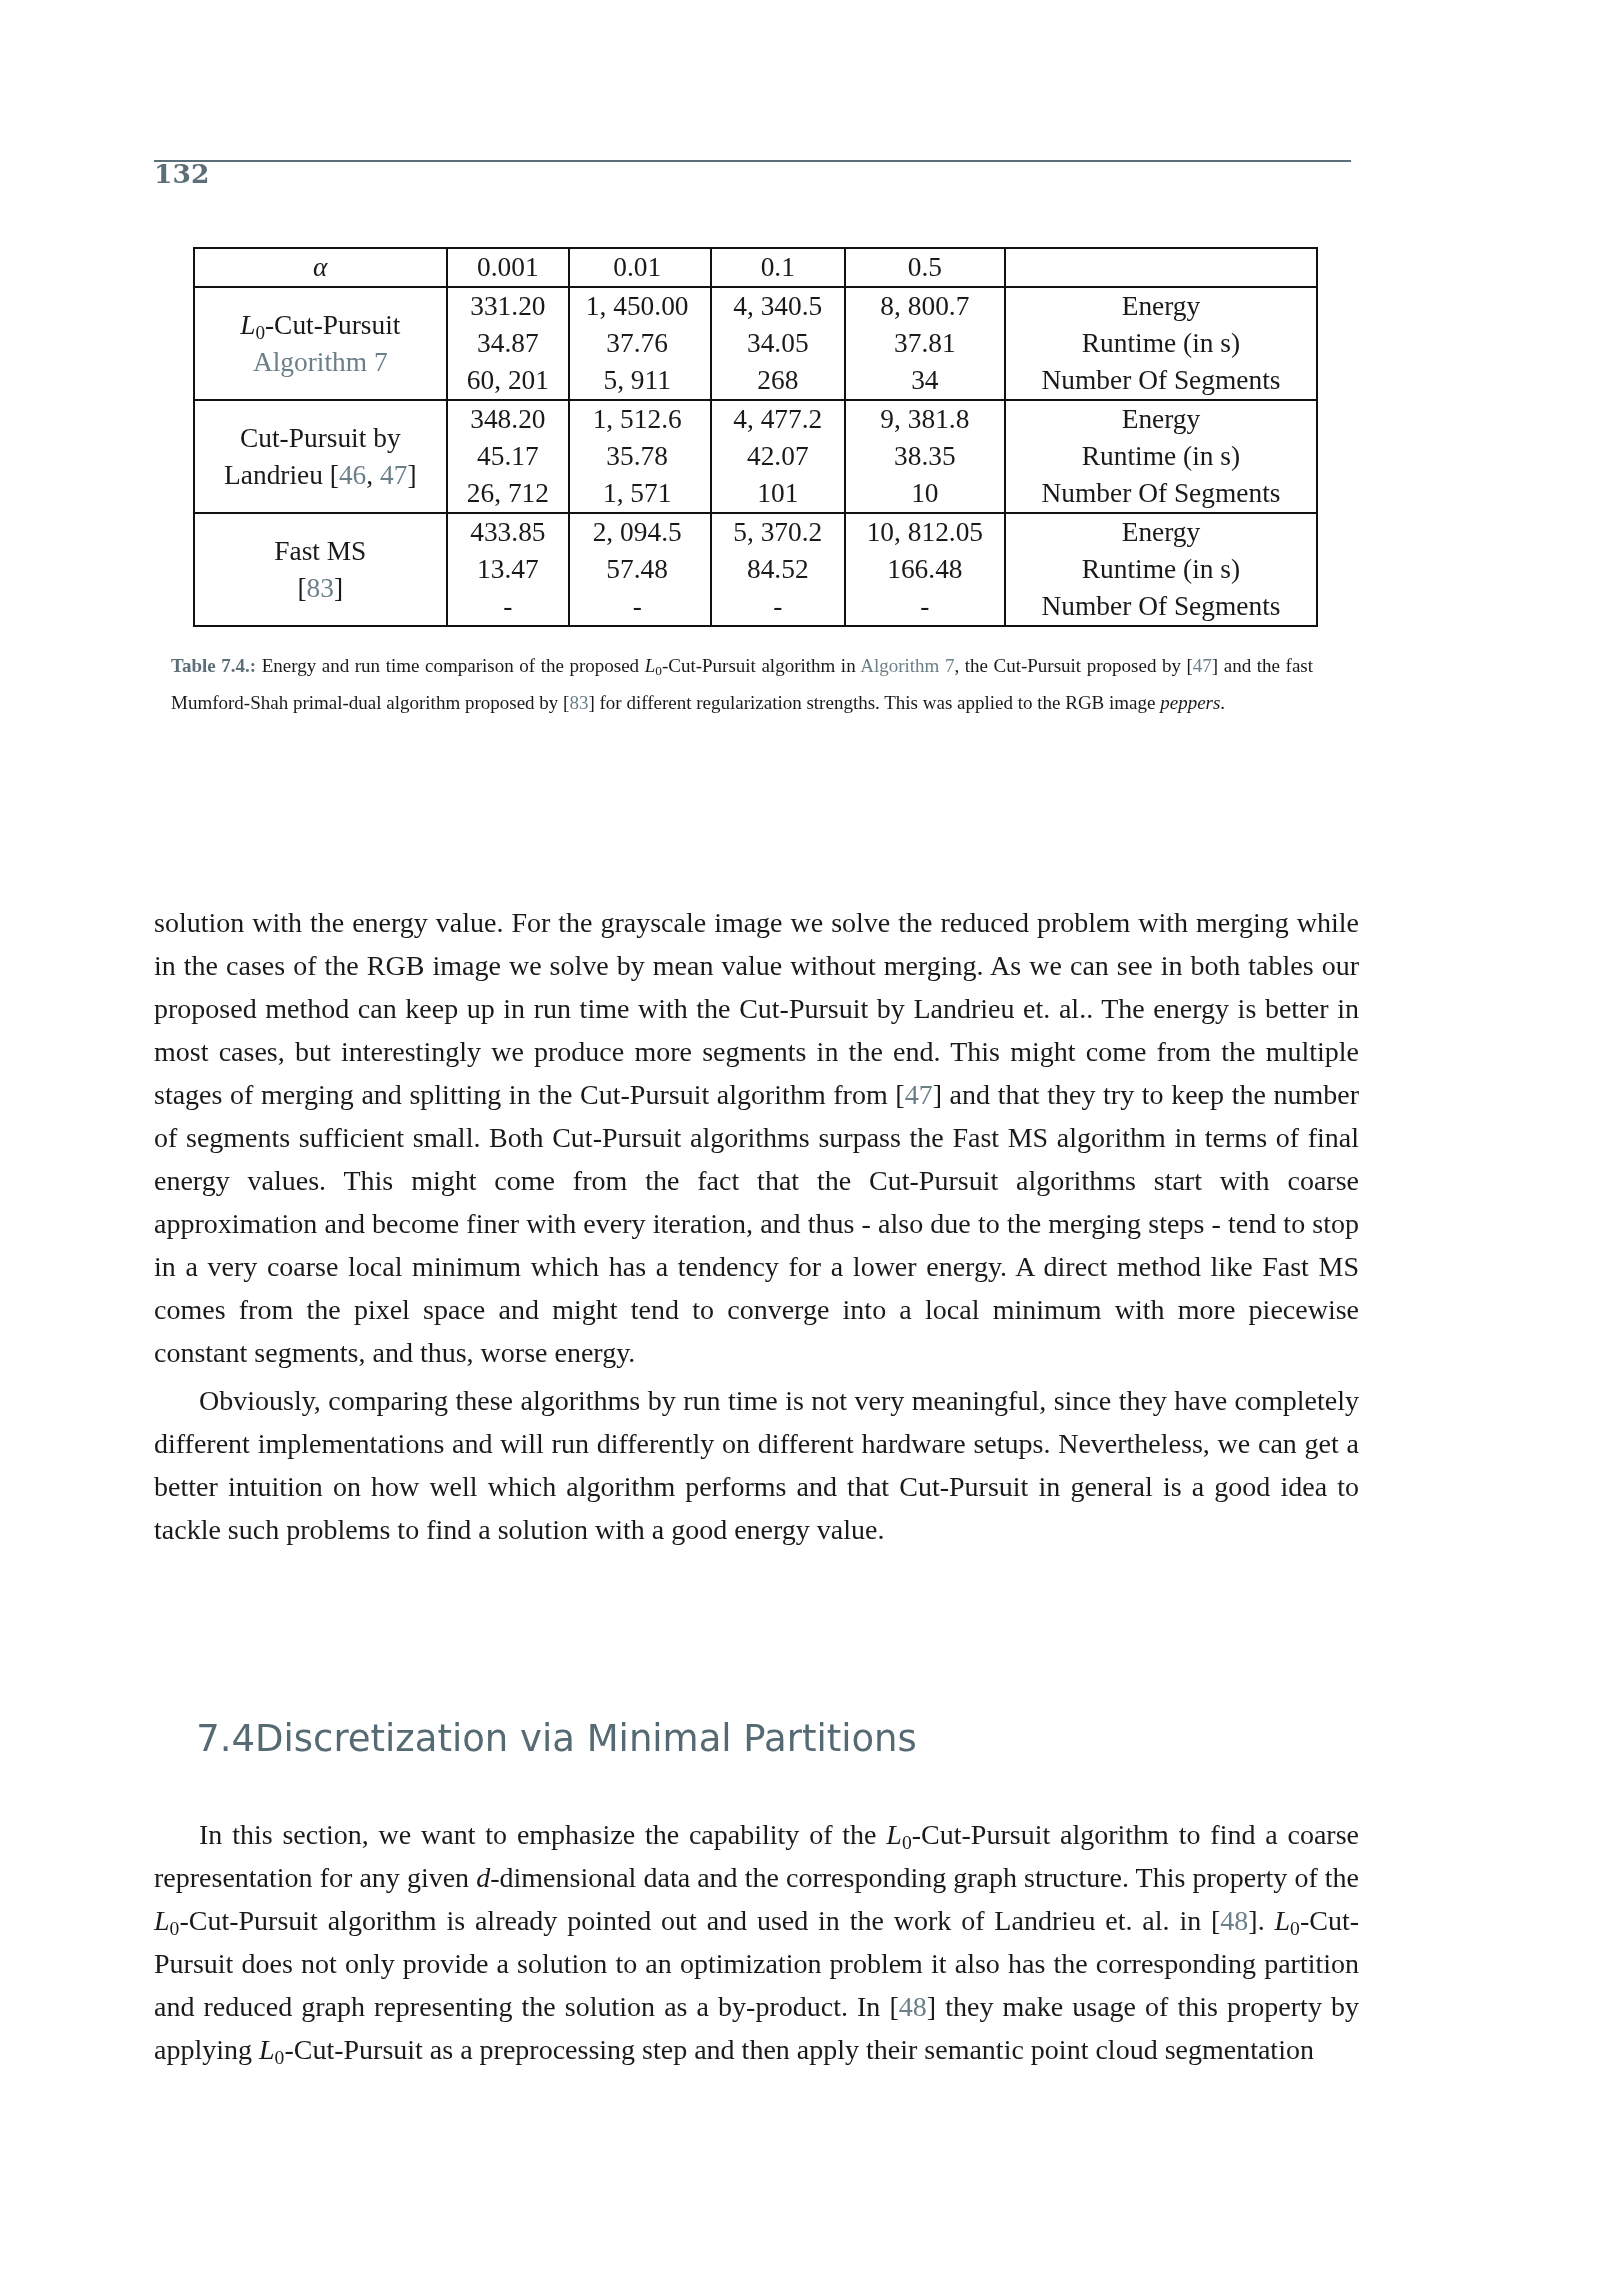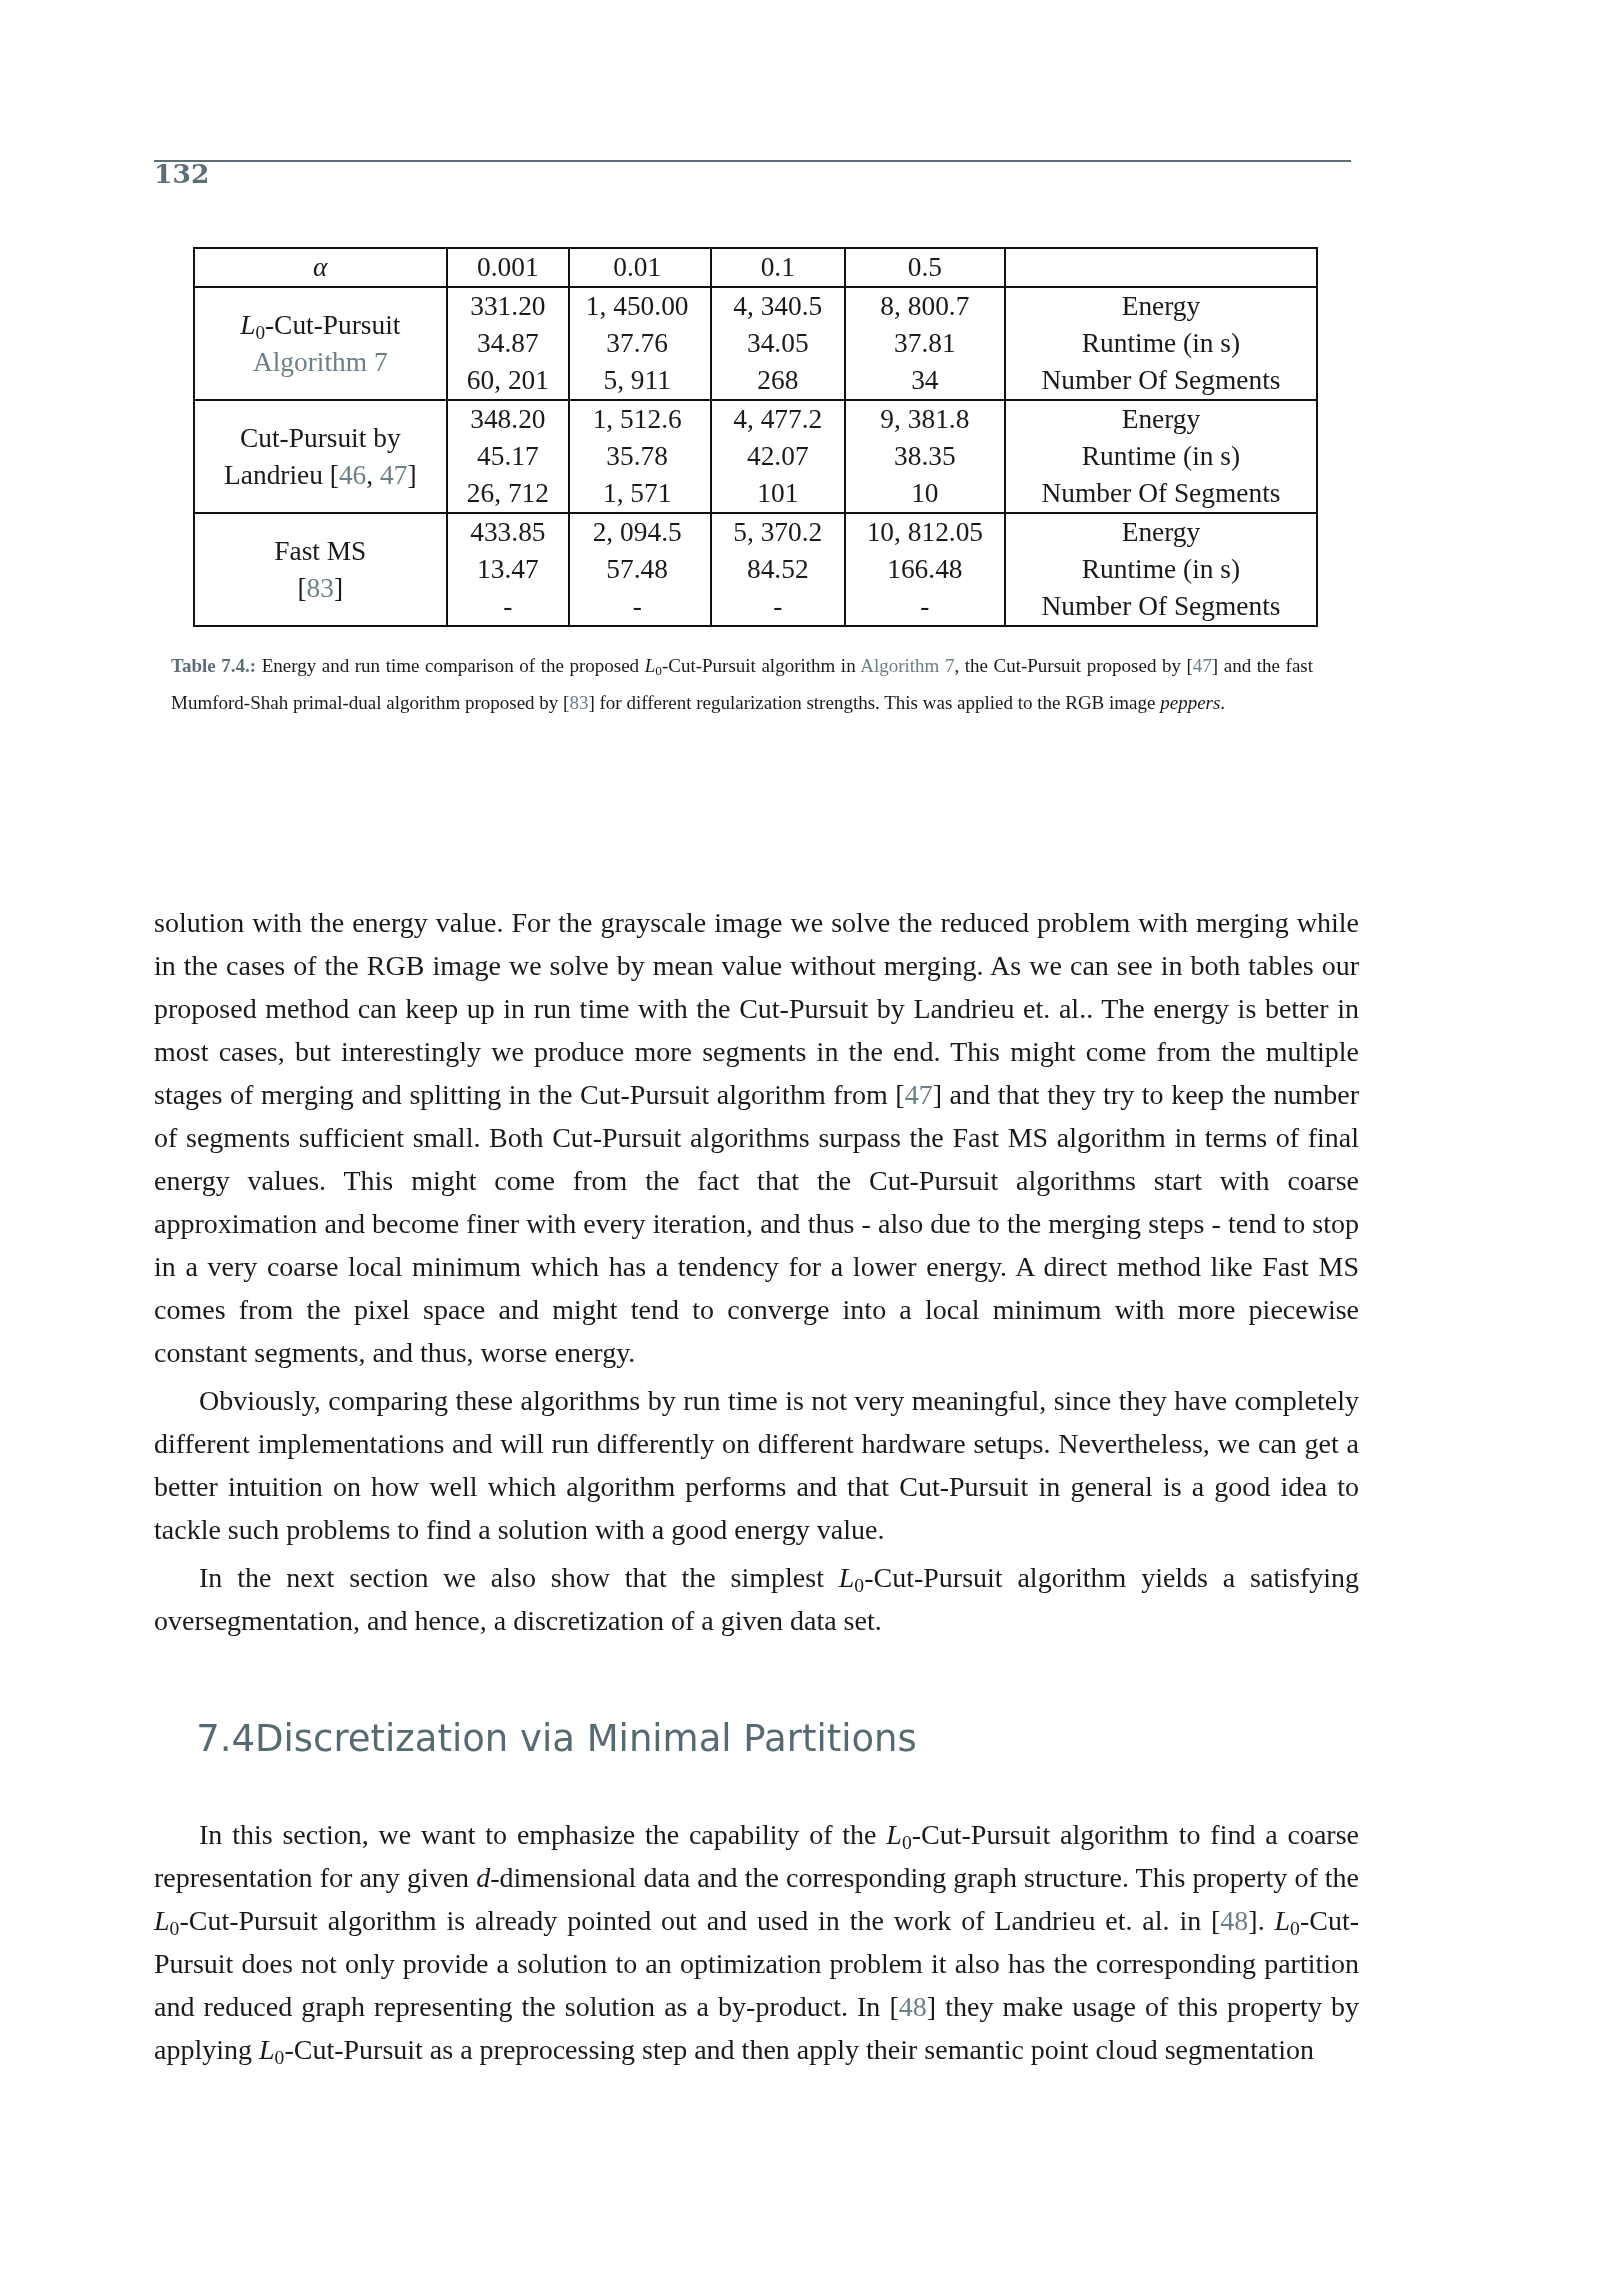--- a/index.html
+++ b/index.html
@@ -157,21 +157,20 @@
     </table>
 </div>
 
 <div class="caption">
   <span class="cap-label">Table 7.4.:</span><span> Energy and run time comparison of the proposed </span><i class="math">L</i><sub>0</sub><span>-Cut-Pursuit algorithm in </span><span class="ref">Algorithm 7</span><span>, the Cut-Pursuit proposed by [</span><span class="ref">47</span><span>] and the fast Mumford-Shah primal-dual algorithm proposed by [</span><span class="ref">83</span><span>] for different regularization strengths. This was applied to the RGB image </span><i>peppers</i><span>.</span>
 </div>
 
 <div class="body-text" id="para-block-1">
   <p><span>solution with the energy value. For the grayscale image we solve the reduced problem with merging while in the cases of the RGB image we solve by mean value without merging. As we can see in both tables our proposed method can keep up in run time with the Cut-Pursuit by Landrieu et. al.. The energy is better in most cases, but interestingly we produce more segments in the end. This might come from the multiple stages of merging and splitting in the Cut-Pursuit algorithm from [</span><span class="ref">47</span><span>] and that they try to keep the number of segments sufficient small. Both Cut-Pursuit algorithms surpass the Fast MS algorithm in terms of final energy values. This might come from the fact that the Cut-Pursuit algorithms start with coarse approximation and become finer with every iteration, and thus - also due to the merging steps - tend to stop in a very coarse local minimum which has a tendency for a lower energy. A direct method like Fast MS comes from the pixel space and might tend to converge into a local minimum with more piecewise constant segments, and thus, worse energy.</span></p>
   <p class="indent">Obviously, comparing these algorithms by run time is not very meaningful, since they have completely different implementations and will run differently on different hardware setups. Nevertheless, we can get a better intuition on how well which algorithm performs and that Cut-Pursuit in general is a good idea to tackle such problems to find a solution with a good energy value.</p>
-  <p class="indent"><span>In the next section we also show that the simplest </span><i class="math">L</i><sub>0</sub><span>-Cut-Pursuit algorithm yields a satisfying oversegmentation, and hence, a discretization of a given data set.</span></p>
 </div>
 
 <div class="section-heading">
   <span class="num">7.4</span><span>Discretization via Minimal Partitions</span>
 </div>
 
 <div class="body-text" id="para-block-2">
   <p class="indent"><span>In this section, we want to emphasize the capability of the </span><i class="math">L</i><sub>0</sub><span>-Cut-Pursuit algorithm to find a coarse representation for any given </span><i>d</i><span>-dimensional data and the corresponding graph structure. This property of the </span><i class="math">L</i><sub>0</sub><span>-Cut-Pursuit algorithm is already pointed out and used in the work of Landrieu et. al. in [</span><span class="ref">48</span><span>]. </span><i class="math">L</i><sub>0</sub><span>-Cut-Pursuit does not only provide a solution to an optimization problem it also has the corresponding partition and reduced graph representing the solution as a by-product. In [</span><span class="ref">48</span><span>] they make usage of this property by applying </span><i class="math">L</i><sub>0</sub><span>-Cut-Pursuit as a preprocessing step and then apply their semantic point cloud segmentation</span></p>
 </div>
 

